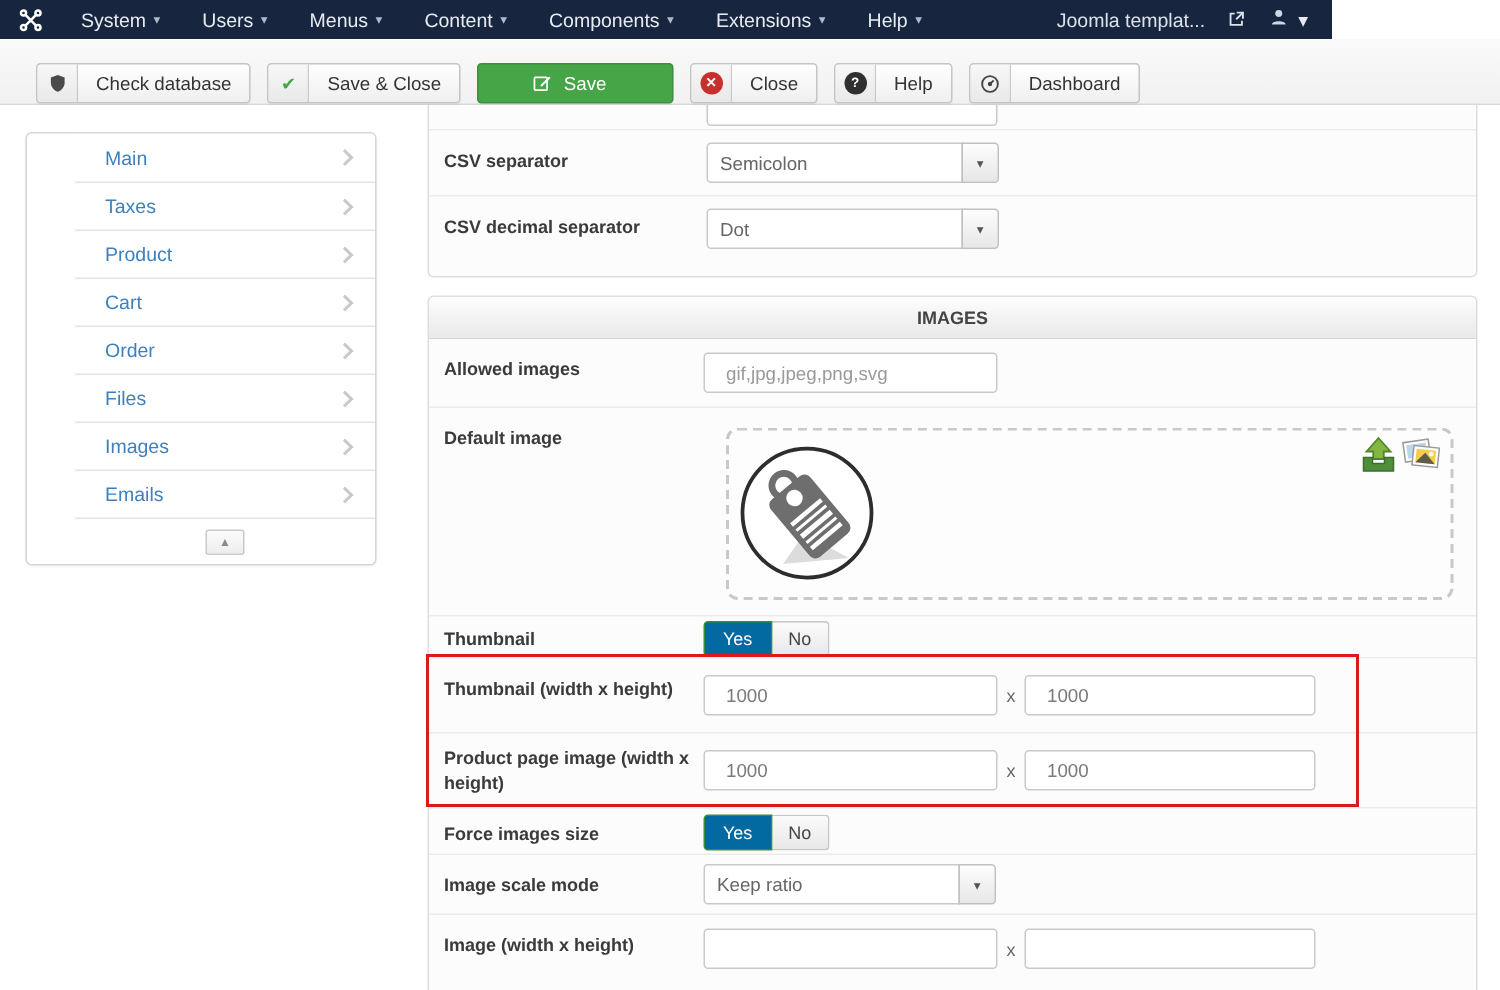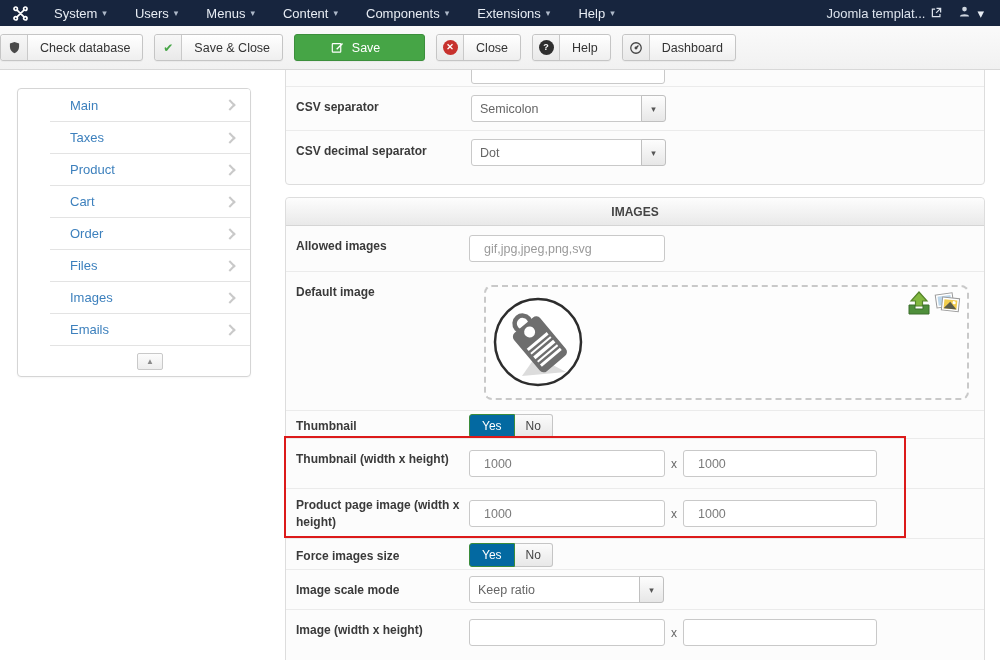--- a/index.html
+++ b/index.html
@@ -1,34 +1,34 @@
 <!DOCTYPE html>
 <html><head>
 <meta charset="utf-8">
 <style>
   * { box-sizing: border-box; margin: 0; padding: 0; }
   html,body { width:1000px; height:660px; }
   body { font-family: "Liberation Sans", sans-serif; background:#fff; position:relative; overflow:hidden; }
   .stage { position:absolute; top:0; left:0; width:1000px; height:660px; overflow:hidden; background:#fff; }
 
   
-  .navbar { position:absolute; top:0; left:0; width:1000px; height:26px; background:#17253e; z-index:30;
+  .navbar { position:absolute; top:0; left:0; width:888px; height:26px; background:#17253e; z-index:30;
             display:flex; align-items:center; color:#e7ecf3; font-size:13px; }
   .brand { width:40px; display:flex; justify-content:center; align-items:center; }
   .nav-menus { display:flex; align-items:center; }
   .nav-item { padding:0 14px; display:flex; align-items:center; gap:5px; cursor:pointer; height:26px; }
   .nav-item .caret { font-size:9px; color:#aeb9c9; }
   .nav-right { margin-left:auto; display:flex; align-items:center; gap:16px; padding-right:16px; }
-  .tpl-link { display:flex; gap:6px; color:#dbe2ec; cursor:pointer; }
+  .tpl-link { display:flex; gap:16px; color:#dbe2ec; cursor:pointer; }
   .user-wrap { display:flex; align-items:center; gap:6px; cursor:pointer; }
 
   
   .toolbar { position:absolute; top:26px; left:0; width:1000px; height:44px; z-index:20;
              background:linear-gradient(#fafafa,#f1f1f1); border-bottom:1px solid #d8d8d8;
-             display:flex; align-items:center; gap:11px; }
+             display:flex; align-items:flex-end; padding-left:24px; gap:11px; }
   .tbtn { display:inline-flex; align-items:stretch; height:27px; border:1px solid #c5c5c5; border-radius:3px;
           background:linear-gradient(#ffffff,#efefef); box-shadow:0 1px 1px rgba(0,0,0,.04); cursor:pointer; }
   .tbtn .ico { width:27px; display:flex; align-items:center; justify-content:center;
                background:linear-gradient(#f7f7f7,#e9e9e9); border-right:1px solid #c9c9c9; border-radius:3px 0 0 3px; }
   .tbtn .lbl { display:flex; align-items:center; padding:0 12px; font-size:12.5px; color:#333; }
   .tbtn.success { background:#46a546; border-color:#3c8f3c; min-width:131px; justify-content:center; }
   .tbtn.success .lbl { color:#fff; padding:0 8px; }
   .tbtn.success .ico-inline { display:flex; align-items:center; }
   .circle-ic { width:15px; height:15px; border-radius:50%; display:flex; align-items:center; justify-content:center;
                color:#fff; font-size:9px; font-weight:bold; line-height:1; }

